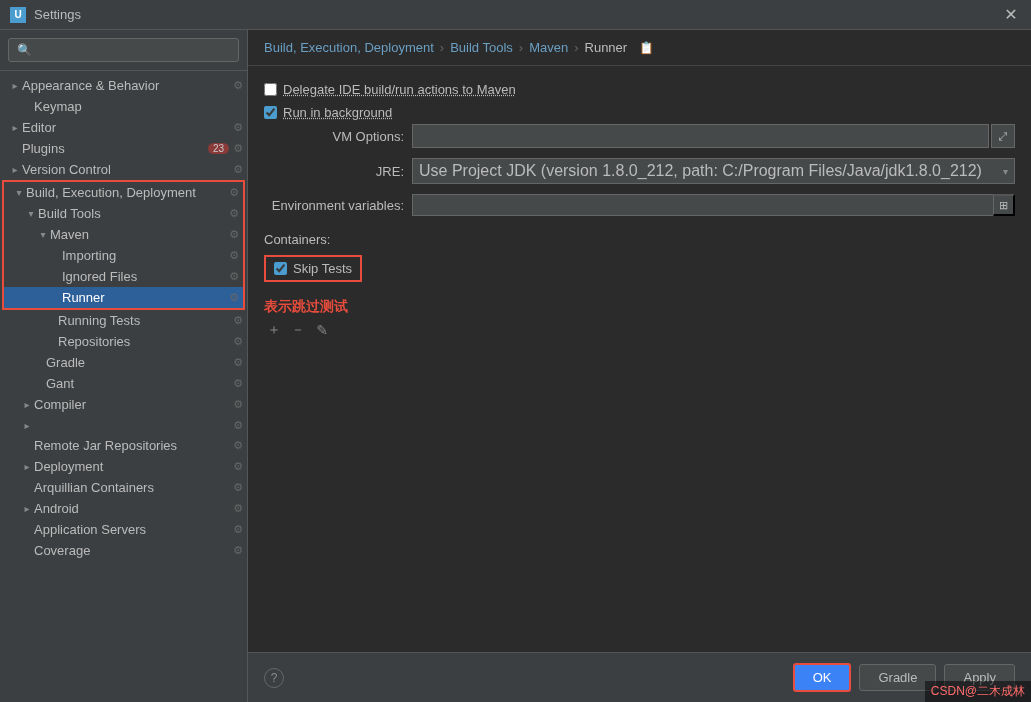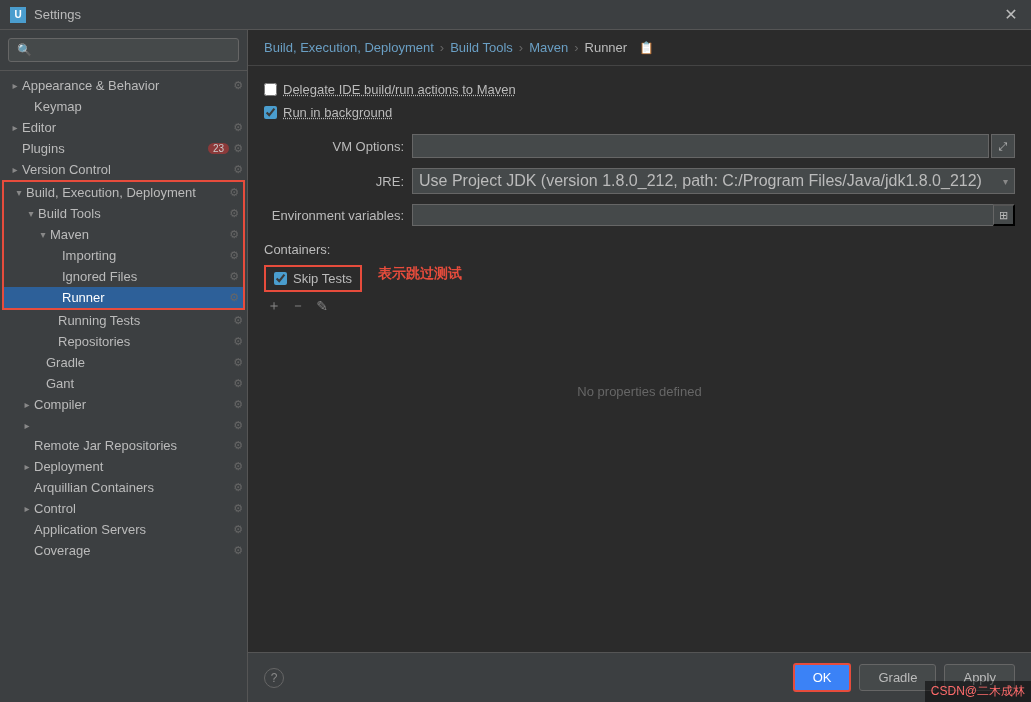--- a/index.html
+++ b/index.html
@@ -246,20 +246,21 @@
       font-size: 13px;
       margin-bottom: 8px;
     }
 
     
     .skip-tests-section {
       display: flex;
       align-items: flex-start;
       gap: 16px;
       margin-top: 4px;
+      flex-direction: column;
     }
     .skip-tests-box {
       border: 2px solid #e74c3c;
       padding: 4px 8px;
       display: flex;
       align-items: center;
       gap: 6px;
     }
     .skip-tests-box input[type=checkbox] {
       accent-color: #4a9dce;
@@ -481,21 +482,21 @@
       </div>
 
       <div class="tree-item indent-1">
         <span class="arrow empty"></span>
         <span class="item-label">Arquillian Containers</span>
         <span class="gear-icon">⚙</span>
       </div>
 
       <div class="tree-item indent-1">
         <span class="arrow closed"></span>
-        <span class="item-label">Control</span>
+        <span class="item-label">Android</span>
         <span class="gear-icon">⚙</span>
       </div>
 
       <div class="tree-item indent-1">
         <span class="arrow empty"></span>
         <span class="item-label">Application Servers</span>
         <span class="gear-icon">⚙</span>
       </div>
 
       <div class="tree-item indent-1">
@@ -520,21 +521,21 @@
       <span style="margin-left:6px; color:#666; font-size:12px;">📋</span>
     </div>
 
     <div class="settings-form">
 
       <div class="checkbox-row">
         <input type="checkbox" id="delegate-cb" style="">
         <label class="checkbox-label" for="delegate-cb">Delegate IDE build/run actions to Maven</label>
       </div>
 
-      <div class="checkbox-row" style="margin-bottom: 14px;">
+      <div class="checkbox-row" style="margin-bottom: 4px;">
         <input type="checkbox" id="run-bg-cb" checked="" style="">
         <label class="checkbox-label" for="run-bg-cb">Run in background</label>
       </div>
 
       <div class="form-row">
         <span class="field-label">VM Options:</span>
         <input class="text-input" type="text" style="height: 24px;">
         <button class="expand-btn">⤢</button>
       </div>
 
@@ -563,21 +564,20 @@
         </div>
         <span class="annotation-text">表示跳过测试</span>
       </div>
 
       <div class="toolbar-row">
         <button class="tool-btn" title="Add">＋</button>
         <button class="tool-btn" title="Remove">－</button>
         <button class="tool-btn" title="Edit">✎</button>
       </div>
 
-      <div class="no-properties">No properties defined</div>
 
     </div>
 
     <div class="bottom-bar">
       <button class="help-btn">?</button>
       <div style="flex:1;"></div>
       <button class="btn btn-ok">OK</button>
       <button class="btn">Gradle</button>
       <button class="btn">Apply</button>
     </div>

